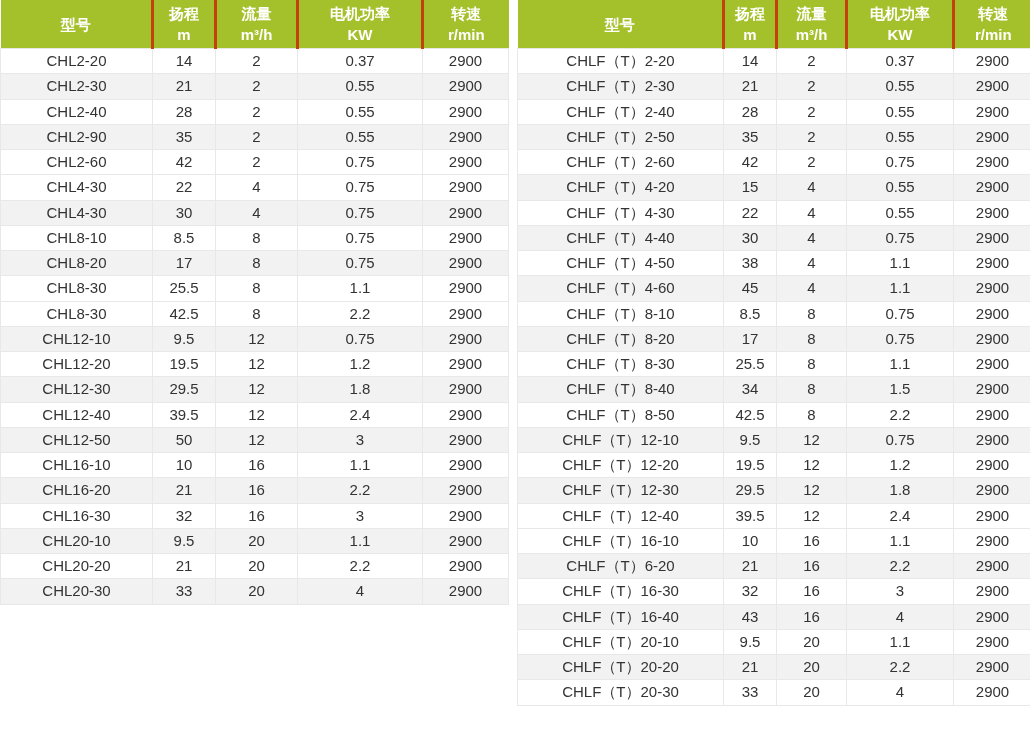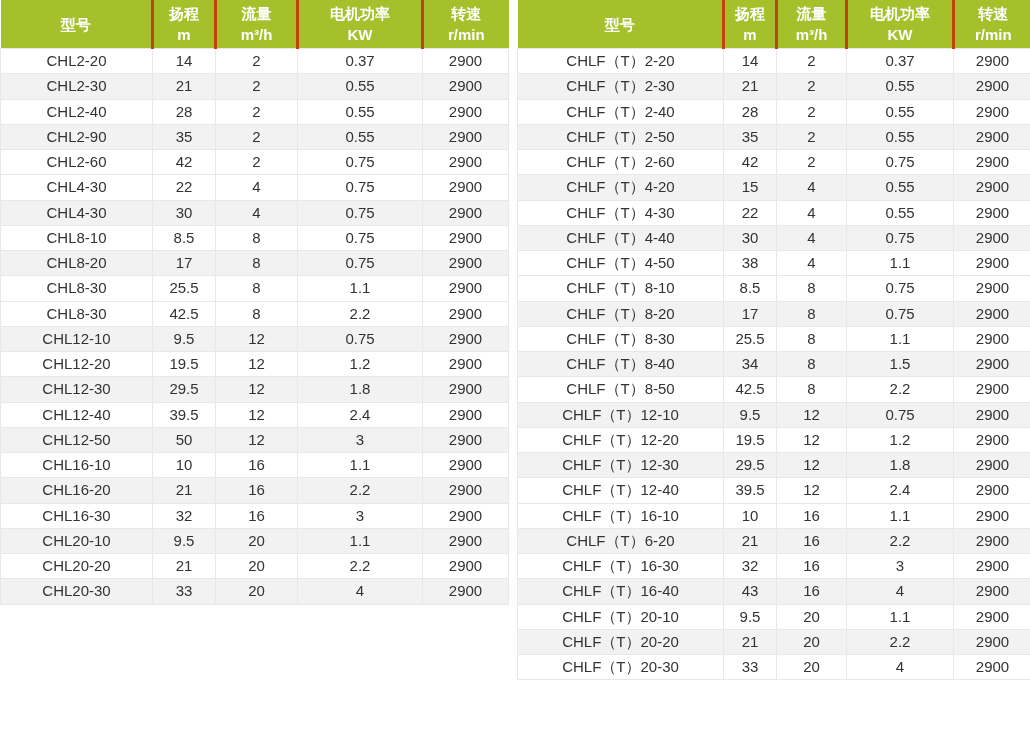--- a/index.html
+++ b/index.html
@@ -352,20 +352,27 @@
           <td>0.75</td>
           <td>2900</td>
         </tr>
         <tr>
           <td>CHLF（T）4-50</td>
           <td>38</td>
           <td>4</td>
           <td>1.1</td>
           <td>2900</td>
         </tr>
+        <tr class="alt">
+          <td>CHLF（T）4-60</td>
+          <td>45</td>
+          <td>4</td>
+          <td>1.1</td>
+          <td>2900</td>
+        </tr>
         <tr>
           <td>CHLF（T）8-10</td>
           <td>8.5</td>
           <td>8</td>
           <td>0.75</td>
           <td>2900</td>
         </tr>
         <tr class="alt">
           <td>CHLF（T）8-20</td>
           <td>17</td>

